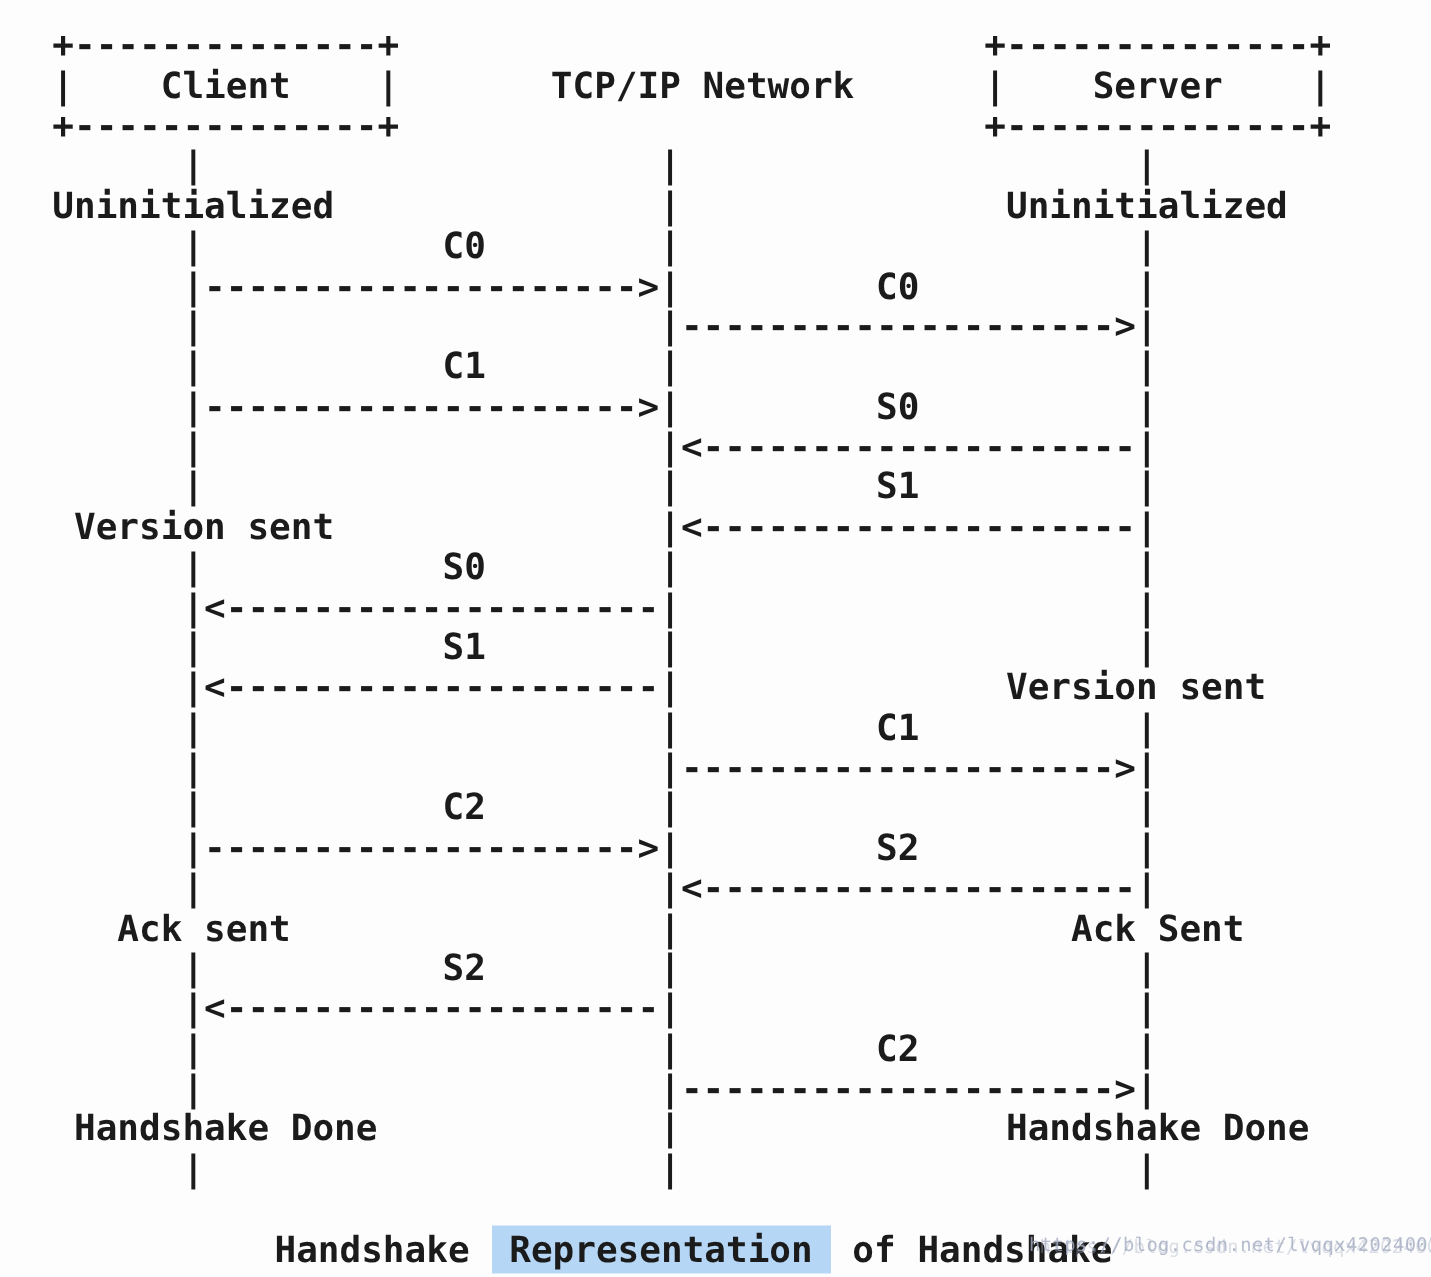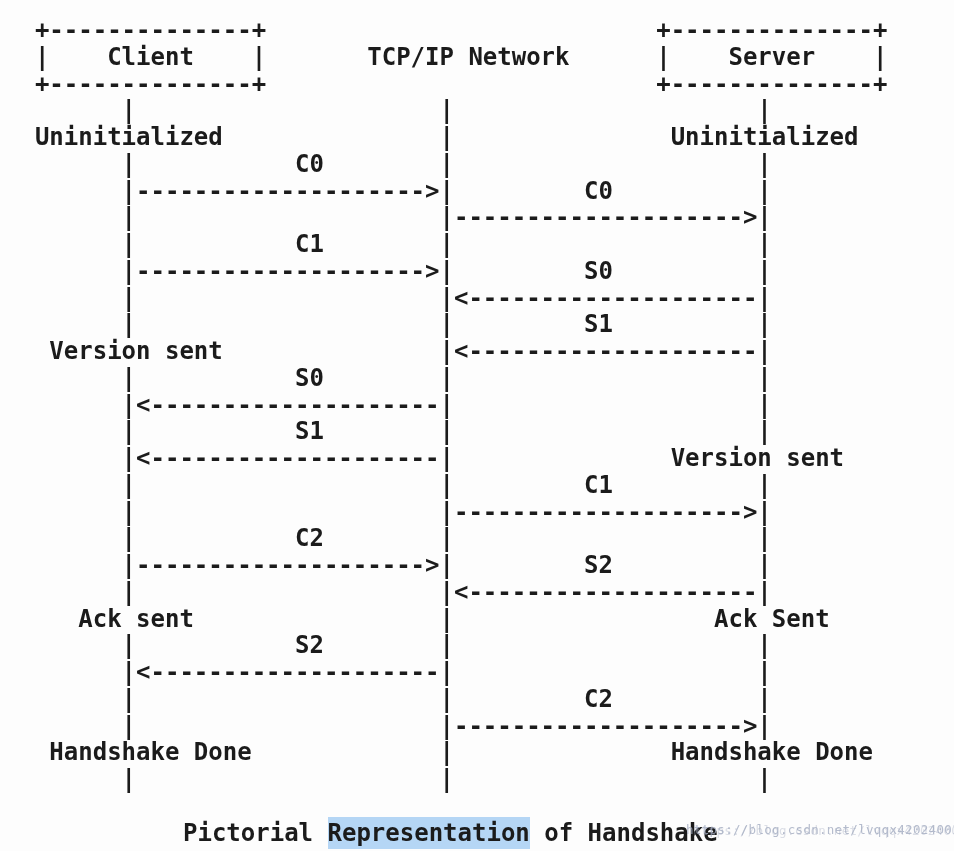--- a/index.html
+++ b/index.html
@@ -29,38 +29,38 @@
     left: 183px; top: 819px;
     font-family: "DejaVu Sans Mono", monospace;
     font-weight: bold;
     font-size: 24px;
     line-height: 28px;
     color: #1b1b1b;
     white-space: pre;
   }
   .caption .hl {
     background: #b5d6f5;
-    padding: 2px 0;
+    padding: 2px 12px;
   }
   .watermark {
     position: absolute;
     left: 686px; top: 822px;
     font-family: "DejaVu Sans Mono", monospace;
     font-size: 12.5px;
     line-height: 16px;
     letter-spacing: 0.3px;
     color: rgba(163, 171, 193, 0.8);
     text-shadow: 7px 1px 0 rgba(163, 171, 193, 0.38);
     white-space: pre;
   }
 </style>
 </head>
 <body>
 
 <div class="stage">
 
   <pre id="ascii"><div>  +--------------+                           +--------------+</div><div>  |    Client    |       TCP/IP Network      |    Server    |</div><div>  +--------------+                           +--------------+</div><div>        |                     |                     |</div><div>  Uninitialized               |               Uninitialized</div><div>        |           C0        |                     |</div><div>        |--------------------&gt;|         C0          |</div><div>        |                     |--------------------&gt;|</div><div>        |           C1        |                     |</div><div>        |--------------------&gt;|         S0          |</div><div>        |                     |&lt;--------------------|</div><div>        |                     |         S1          |</div><div>   Version sent               |&lt;--------------------|</div><div>        |           S0        |                     |</div><div>        |&lt;--------------------|                     |</div><div>        |           S1        |                     |</div><div>        |&lt;--------------------|               Version sent</div><div>        |                     |         C1          |</div><div>        |                     |--------------------&gt;|</div><div>        |           C2        |                     |</div><div>        |--------------------&gt;|         S2          |</div><div>        |                     |&lt;--------------------|</div><div>     Ack sent                 |                  Ack Sent</div><div>        |           S2        |                     |</div><div>        |&lt;--------------------|                     |</div><div>        |                     |         C2          |</div><div>        |                     |--------------------&gt;|</div><div>   Handshake Done             |               Handshake Done</div><div>        |                     |                     |</div></pre>
 
-  <div class="caption"><span>Pictorial </span><span class="hl">Representation</span><span> of Handshake</span></div>
+  <div class="caption"><span>Handshake </span><span class="hl">Representation</span><span> of Handshake</span></div>
 
   <div class="watermark">https://blog.csdn.net/lvqqx42024001</div>
 
 </div>
 
 </body></html>

